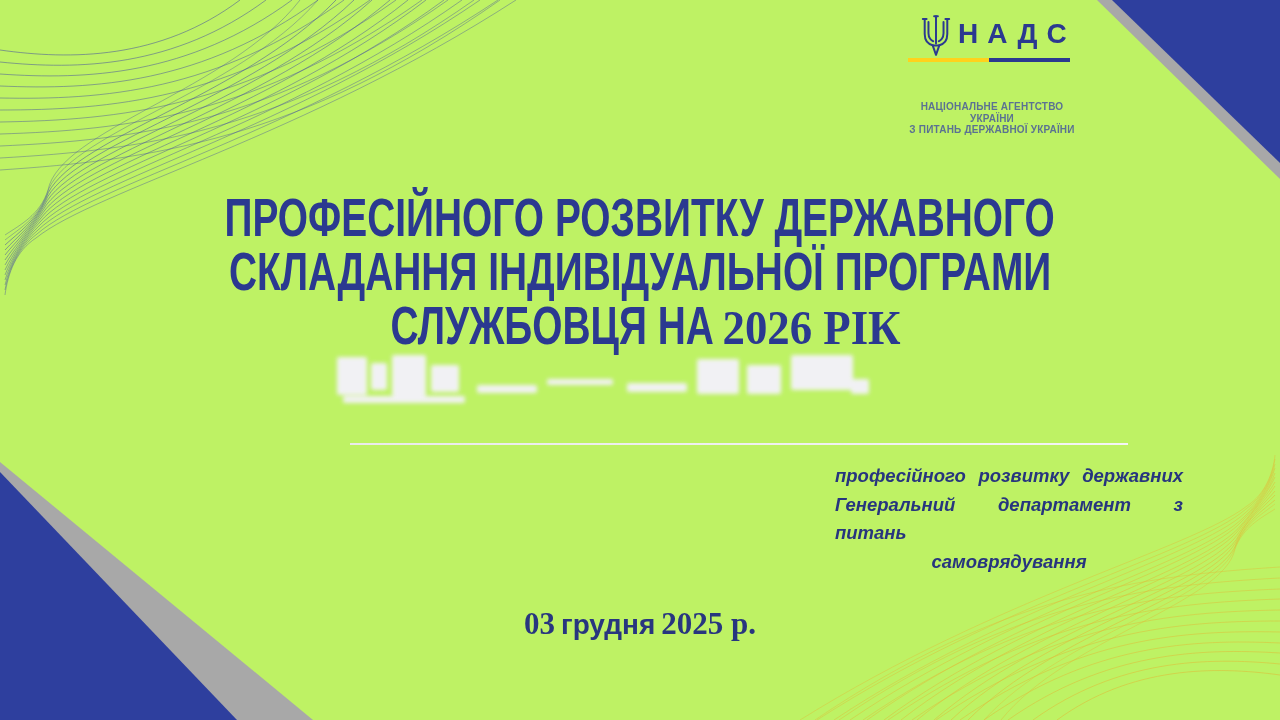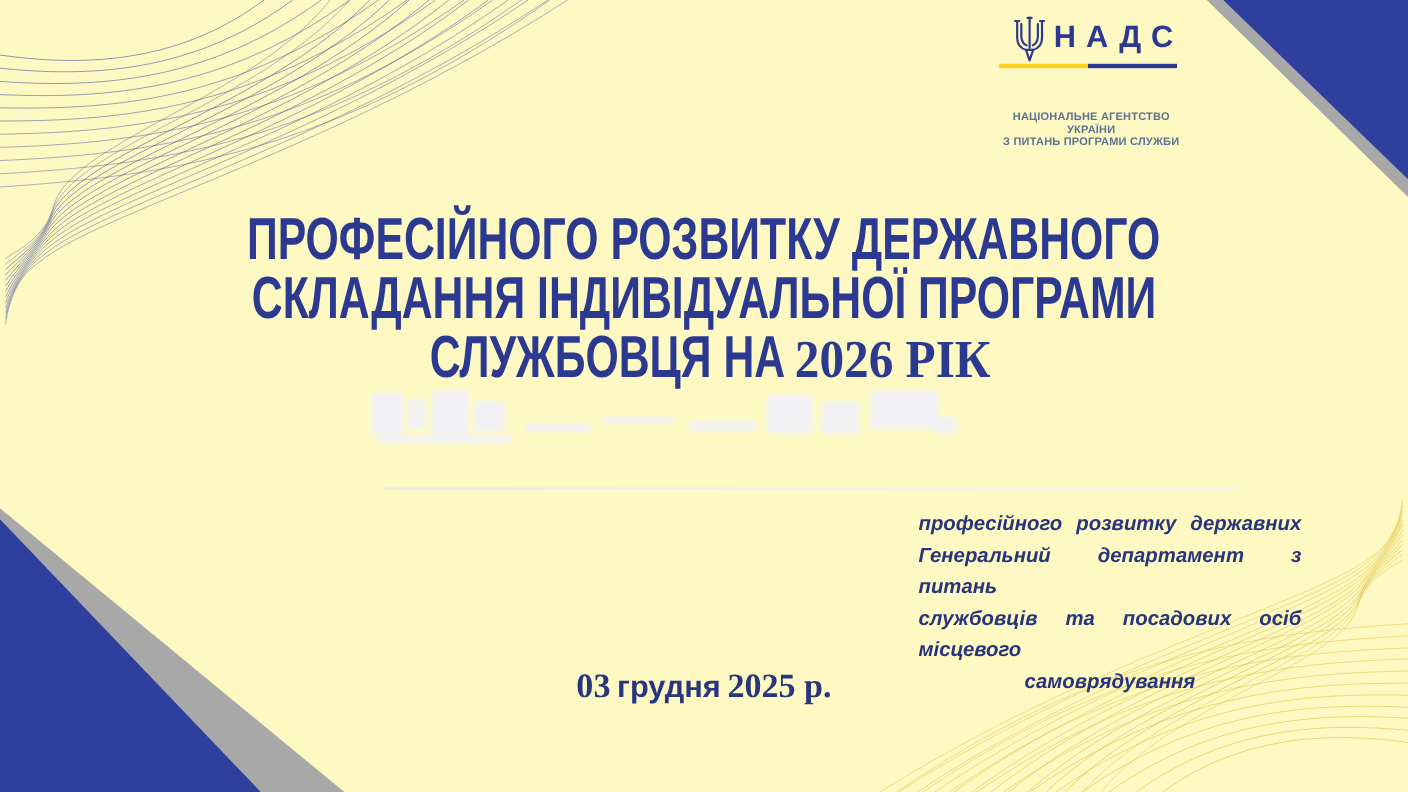--- a/index.html
+++ b/index.html
@@ -1,18 +1,18 @@
 <!DOCTYPE html>
 <html style="--navy: #2b3990; --royal_blue: #2e3f9e; --gray: #a8a8a8; --gold: #ffd21c; --org_text: #5b7292; --wave_blue: #44509e; --wave_gold: #ddbe3a;"><head>
 <meta charset="utf-8">
 <style>
   html,body{margin:0;padding:0;background:#e8e8e8;}
   .slide{
     position:relative; width:1280px; height:720px; overflow:hidden;
-    background:#fef9c3; font-family:"Liberation Sans",sans-serif;
+    background:#bef264; font-family:"Liberation Sans",sans-serif;
     margin:0 auto;
   }
   .slide *{box-sizing:border-box;}
   .tr-gray-top{
     position:absolute; inset:0;
     background:var(--gray,#a8a8a8);
     clip-path:polygon(1097px 0,1280px 0,1280px 179px);
   }
   .tr-blue-top{
     position:absolute; inset:0;
@@ -164,21 +164,21 @@
         <path d="M9 8 V20 C9 25 12 28 14 28.5"></path>
         <path d="M25 8 V20 C25 25 22 28 20 28.5"></path>
         <path d="M13.5 33 L17 43 L20.5 33"></path>
         <path d="M14 33 H20"></path>
       </svg>
       <div class="logo-acronym">НАДС</div>
     </div>
     <div class="logo-rule"></div>
     <div class="logo-org">
       <div>НАЦІОНАЛЬНЕ АГЕНТСТВО УКРАЇНИ</div>
-      <div>З ПИТАНЬ ПРОГРАМИ СЛУЖБИ</div>
+      <div>З ПИТАНЬ ДЕРЖАВНОЇ УКРАЇНИ</div>
     </div>
   </div>
 
   <div class="title">
     <div class="line"><span class="cond">ПРОФЕСІЙНОГО РОЗВИТКУ ДЕРЖАВНОГО</span></div>
     <div class="line"><span class="cond">СКЛАДАННЯ ІНДИВІДУАЛЬНОЇ ПРОГРАМИ</span></div>
     <div class="line line3"><span class="cond"><span>СЛУЖБОВЦЯ НА</span><span class="serif-wide">2026 РІК</span></span></div>
   </div>
 
   <div class="ghost">
@@ -193,19 +193,18 @@
     <i style="left:362px;top:5px;width:42px;height:35px"></i>
     <i style="left:412px;top:11px;width:34px;height:29px"></i>
     <i style="left:456px;top:1px;width:62px;height:35px"></i>
     <i style="left:516px;top:25px;width:18px;height:15px"></i>
   </div>
   <div class="ghost-line"></div>
 
   <div class="dept">
     <div class="jline">професійного розвитку державних</div>
     <div class="jline">Генеральний департамент з питань</div>
-    <div class="jline">службовців та посадових осіб місцевого</div>
     <div class="lline">самоврядування</div>
   </div>
 
   <div class="dateline"><span class="d-serif">03</span><span class="d-sans">грудня</span><span class="d-serif">2025 р.</span></div>
 
 </div>
 
 </body></html>

